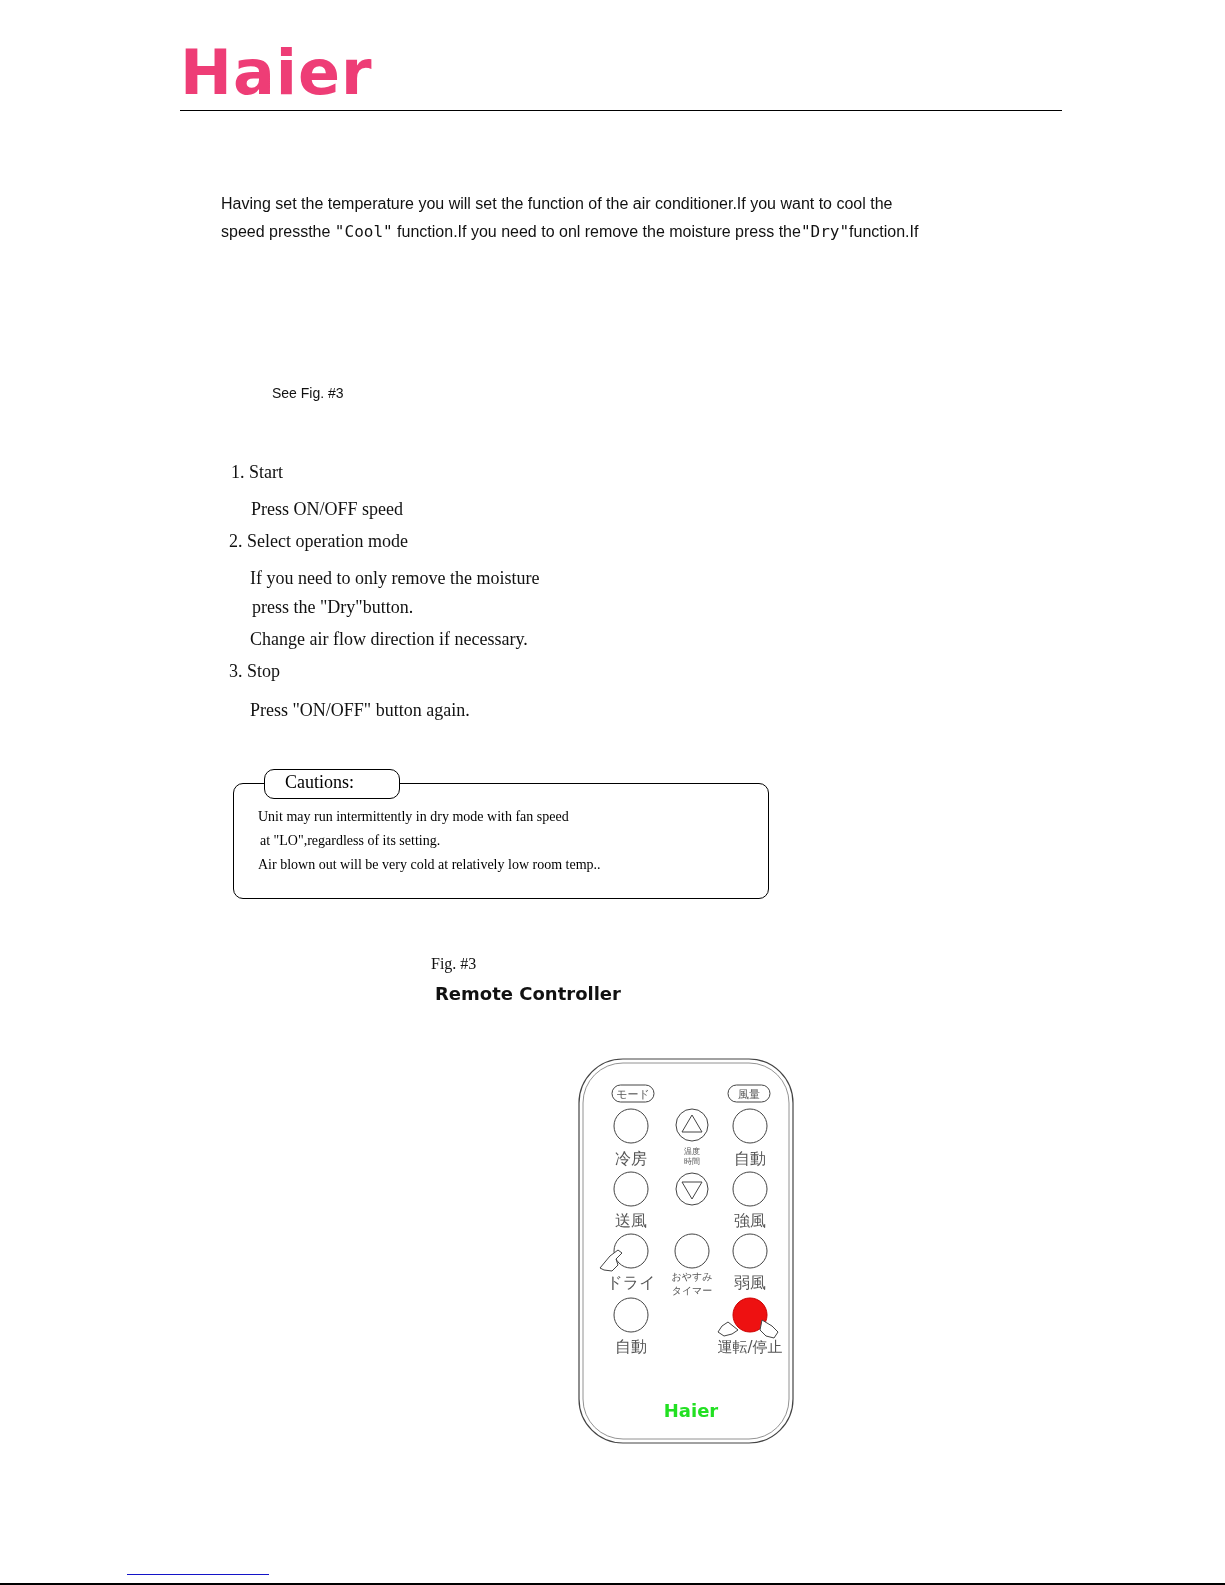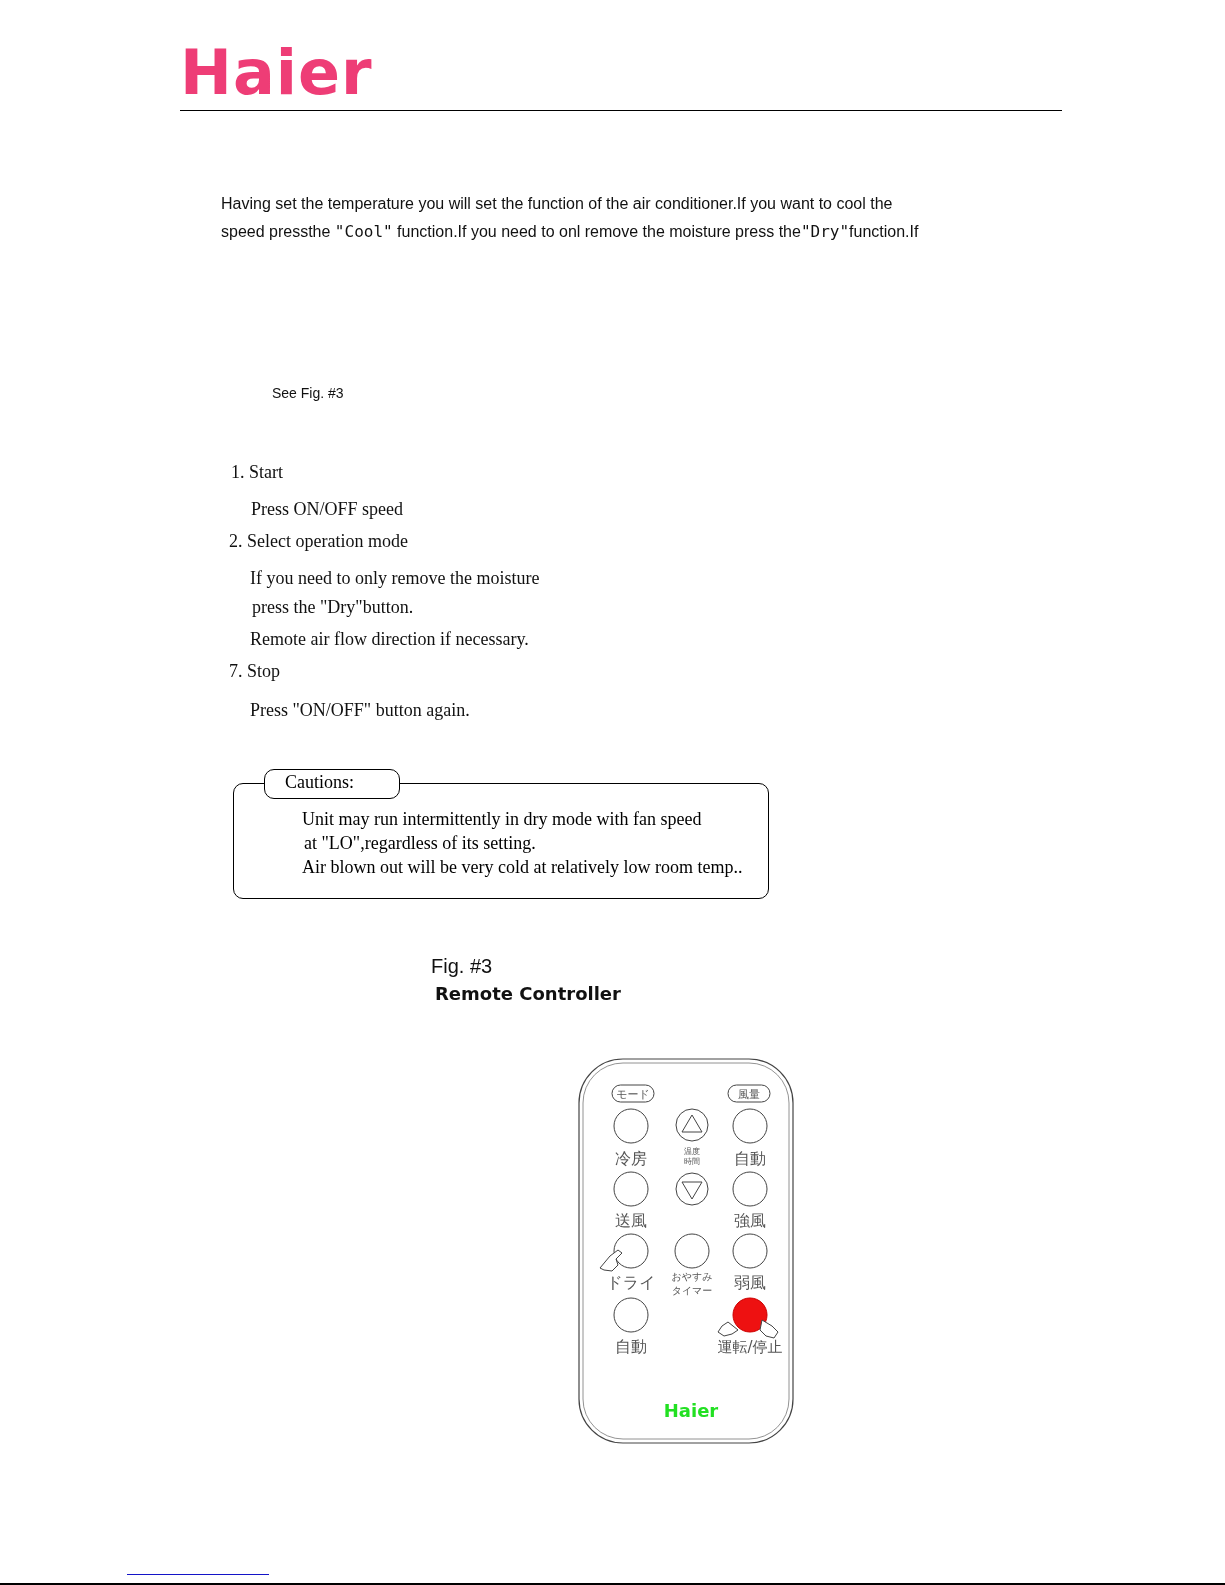--- a/index.html
+++ b/index.html
@@ -7,22 +7,22 @@
   .abs { position:absolute; }
   .logo { left:180px; top:42px; font-family:"DejaVu Sans", sans-serif; font-weight:bold; font-size:62px; color:#ee3d76; letter-spacing:1px; line-height:62px; }
   .header-rule { left:180px; top:110px; width:882px; height:1px; background:#000; }
   .intro { left:221px; top:190px; width:830px; font-family:"Liberation Sans", sans-serif; font-size:16px; line-height:28px; color:#111; }
   .mono { font-family:"DejaVu Sans Mono", monospace; font-size:16px; }
   .seefig { left:272px; top:385px; font-family:"Liberation Sans", sans-serif; font-size:14px; color:#111; }
   .serif { font-family:"Liberation Serif", serif; font-size:18px; color:#111; }
   .caution-box { left:233px; top:783px; width:534px; height:114px; border:1px solid #000; border-radius:10px; }
   .caution-tab { left:264px; top:769px; width:134px; height:28px; border:1px solid #000; border-radius:10px; background:#fff; }
   .caution-title { left:285px; top:772px; font-family:"Liberation Serif", serif; font-weight:normal; font-size:18px; }
-  .caution-line { left:258px; font-family:"Liberation Serif", serif; font-size:18px;margin-left:44px; }
-  .fig-label { left:431px; top:955px; font-family:Liberation Sans, sans-serif; font-size:20px; color:#111;text-align:right; }
+  .caution-line { left:258px; font-family:"Liberation Serif", serif; font-size:14px; }
+  .fig-label { left:431px; top:955px; font-family:Liberation Serif, serif; font-size:16px; color:#111;text-align:right; }
   .fig-title { left:435px; top:983px; font-family:"DejaVu Sans", sans-serif; font-weight:bold; font-size:18px; color:#111; }
   .remote { left:578px; top:1058px; width:216px; height:386px; }
   .bottom-link { left:127px; top:1574px; width:142px; height:1px; background:#1414c8; }
   .bottom-rule { left:0; top:1583px; width:1225px; height:2px; background:#000; }
   .jp { font-family:"DejaVu Sans", sans-serif; fill:#555; }
 </style>
 </head>
 <body>
 
 <div class="abs logo">Haier</div>
@@ -33,22 +33,22 @@
   <div><span>speed pressthe </span><span class="mono">"Cool"</span><span> function.If you need to onl   remove the moisture press the</span><span class="mono">"Dry"</span><span>function.If</span></div>
 </div>
 
 <div class="abs seefig">See Fig. #3</div>
 
 <div class="abs serif" style="left:231px;top:462px;">1. Start</div>
 <div class="abs serif" style="left:251px;top:499px;">Press ON/OFF speed</div>
 <div class="abs serif" style="left:229px;top:531px;">2. Select operation mode</div>
 <div class="abs serif" style="left:250px;top:568px;">If you need to only remove the moisture</div>
 <div class="abs serif" style="left:252px;top:597px;">press the "Dry"button.</div>
-<div class="abs serif" style="left:250px;top:629px;">Remote air flow direction if necessary.</div>
-<div class="abs serif" style="left:229px;top:661px;">7. Stop</div>
+<div class="abs serif" style="left:250px;top:629px;">Change air flow direction if necessary.</div>
+<div class="abs serif" style="left:229px;top:661px;">3. Stop</div>
 <div class="abs serif" style="left:250px;top:700px;">Press "ON/OFF" button again.</div>
 
 <div class="abs caution-box"></div>
 <div class="abs caution-tab"></div>
 <div class="abs caution-title">Cautions:</div>
 <div class="abs caution-line" style="top:809px;">Unit may run intermittently in  dry  mode with fan speed</div>
 <div class="abs caution-line" style="top:833px;left:260px;">at "LO",regardless of  its setting.</div>
 <div class="abs caution-line" style="top:857px;">Air blown out will be very cold at relatively low room temp..</div>
 
 <div class="abs fig-label">Fig. #3</div>

